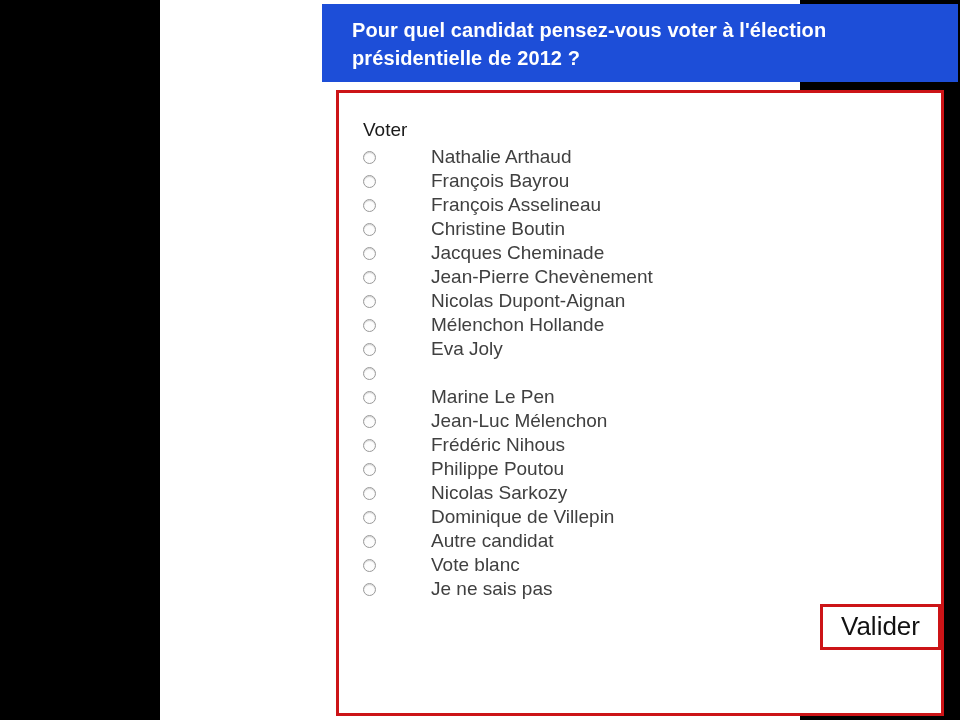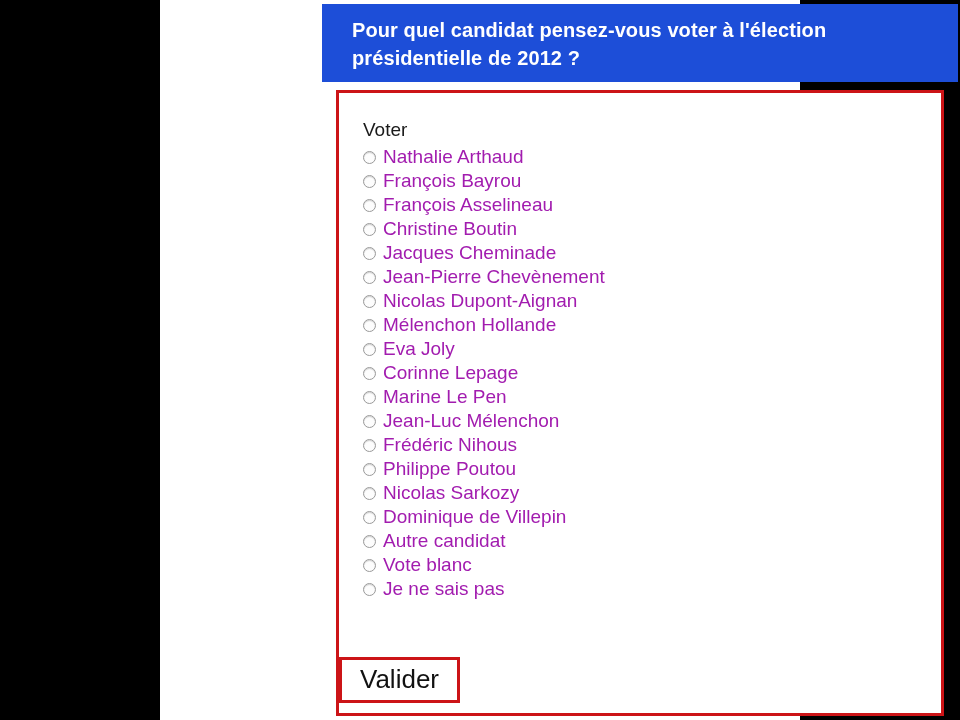--- a/index.html
+++ b/index.html
@@ -84,31 +84,32 @@
     height: 11px;
     border: 1px solid #9a9a9a;
     border-radius: 50%;
     background: #fdfdfd;
     box-shadow: inset 0 1px 1px rgba(0,0,0,0.18);
     flex: 0 0 auto;
     margin-right: 7px;
   }
   .option-label {
     font-size: 19px;
-    color: #a21caf;
+    color: #404040;
     line-height: 24px;
     white-space: nowrap;
+    margin-left: 48px;
   }
   #submit-wrap {
     position: absolute;
     left: 0;
-    top: 564px;
+    top: 511px;
     width: 100%;
     display: flex;
-    justify-content: flex-start;
+    justify-content: flex-end;
   }
   #submit-button {
     border: 3px solid #cc1417;
     background: #ffffff;
     color: #111111;
     font-size: 26px;
     font-family: "Liberation Sans", sans-serif;
     padding: 4px 18px 6px 18px;
     line-height: 30px;
     cursor: pointer;
@@ -161,21 +162,20 @@
           <div class="option">
             <span class="radio"></span>
             <span class="option-label">Mélenchon Hollande</span>
           </div>
           <div class="option">
             <span class="radio"></span>
             <span class="option-label">Eva Joly</span>
           </div>
           <div class="option">
             <span class="radio"></span>
-            <span class="option-label">Corinne Lepage</span>
           </div>
           <div class="option">
             <span class="radio"></span>
             <span class="option-label">Marine Le Pen</span>
           </div>
           <div class="option">
             <span class="radio"></span>
             <span class="option-label">Jean-Luc Mélenchon</span>
           </div>
           <div class="option">

